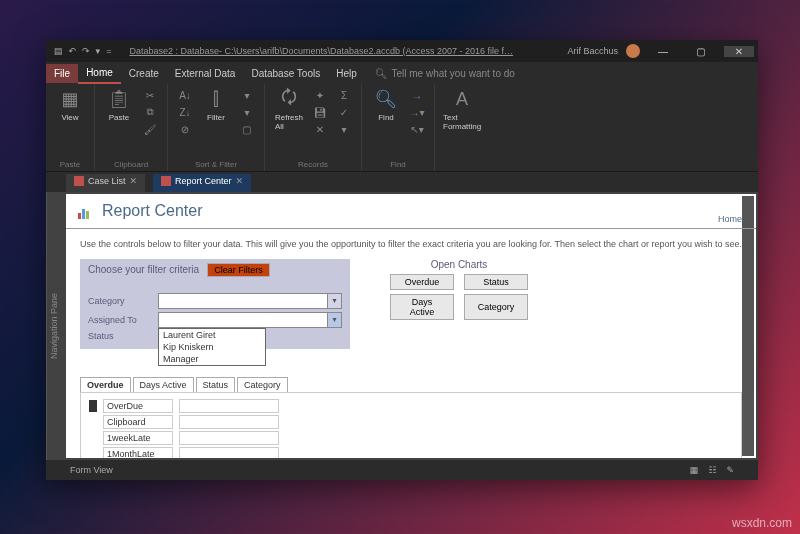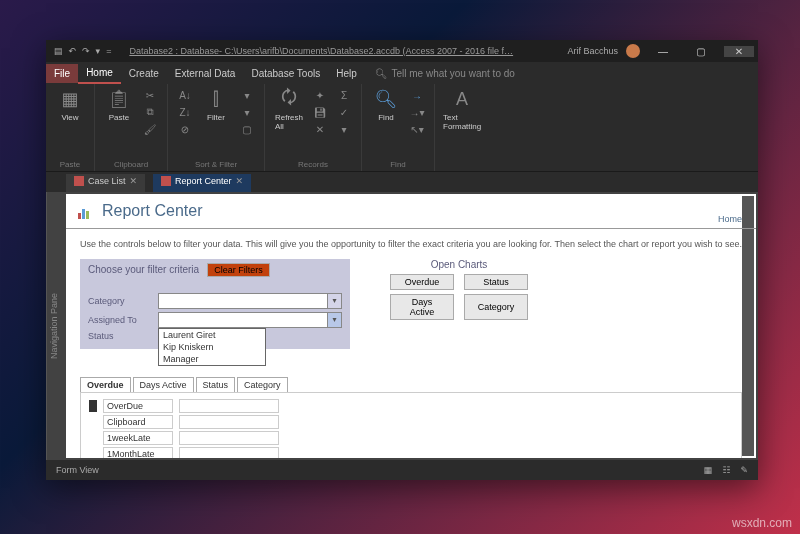--- a/index.html
+++ b/index.html
@@ -62,21 +62,21 @@
 .dropdown-list div { padding: 1px 4px; cursor: pointer; }
 .sub-tabs { margin-top: 28px; font-size: 9px; color: #333; display: flex; gap: 2px; }
 .sub-tab { padding: 2px 6px; background: #fff; border: 1px solid #aaa; border-bottom: none; cursor: pointer; }
 .sub-tab.active { font-weight: bold; }
 .data-grid { border: 1px solid #ccc; background: #fff; padding: 4px 8px; height: 84px; overflow: hidden; }
 .grid-row { display: flex; align-items: center; gap: 6px; margin: 2px 0; }
 .grid-row .sel { width: 8px; height: 12px; background: #333; }
 .grid-row label { width: 70px; font-size: 9px; border: 1px solid #ccc; padding: 1px 3px; }
 .grid-row input { width: 100px; height: 14px; border: 1px solid #ccc; font-size: 9px; padding: 0 2px; }
 .scrollbar-v { position: absolute; right: 2px; top: 2px; bottom: 2px; width: 12px; background: #555; }
-.statusbar { height: 20px; background: #2b2b2b; display: flex; align-items: center; justify-content: space-between; padding: 0 10px; font-size: 9px; color: #aaa; gap: 22px; }
+.statusbar { height: 20px; background: #2b2b2b; display: flex; align-items: center; justify-content: space-between; padding: 0 24px; font-size: 9px; color: #aaa; gap: 22px; }
 .status-icons { display: flex; gap: 10px; }
 .status-icons span { cursor: pointer; }
 .watermark { position: absolute; right: 8px; bottom: 4px; font-size: 12px; color: rgba(255,255,255,0.6); }
 </style>
 </head>
 <body>
 
 <div class="window">
 
   <div class="titlebar">

